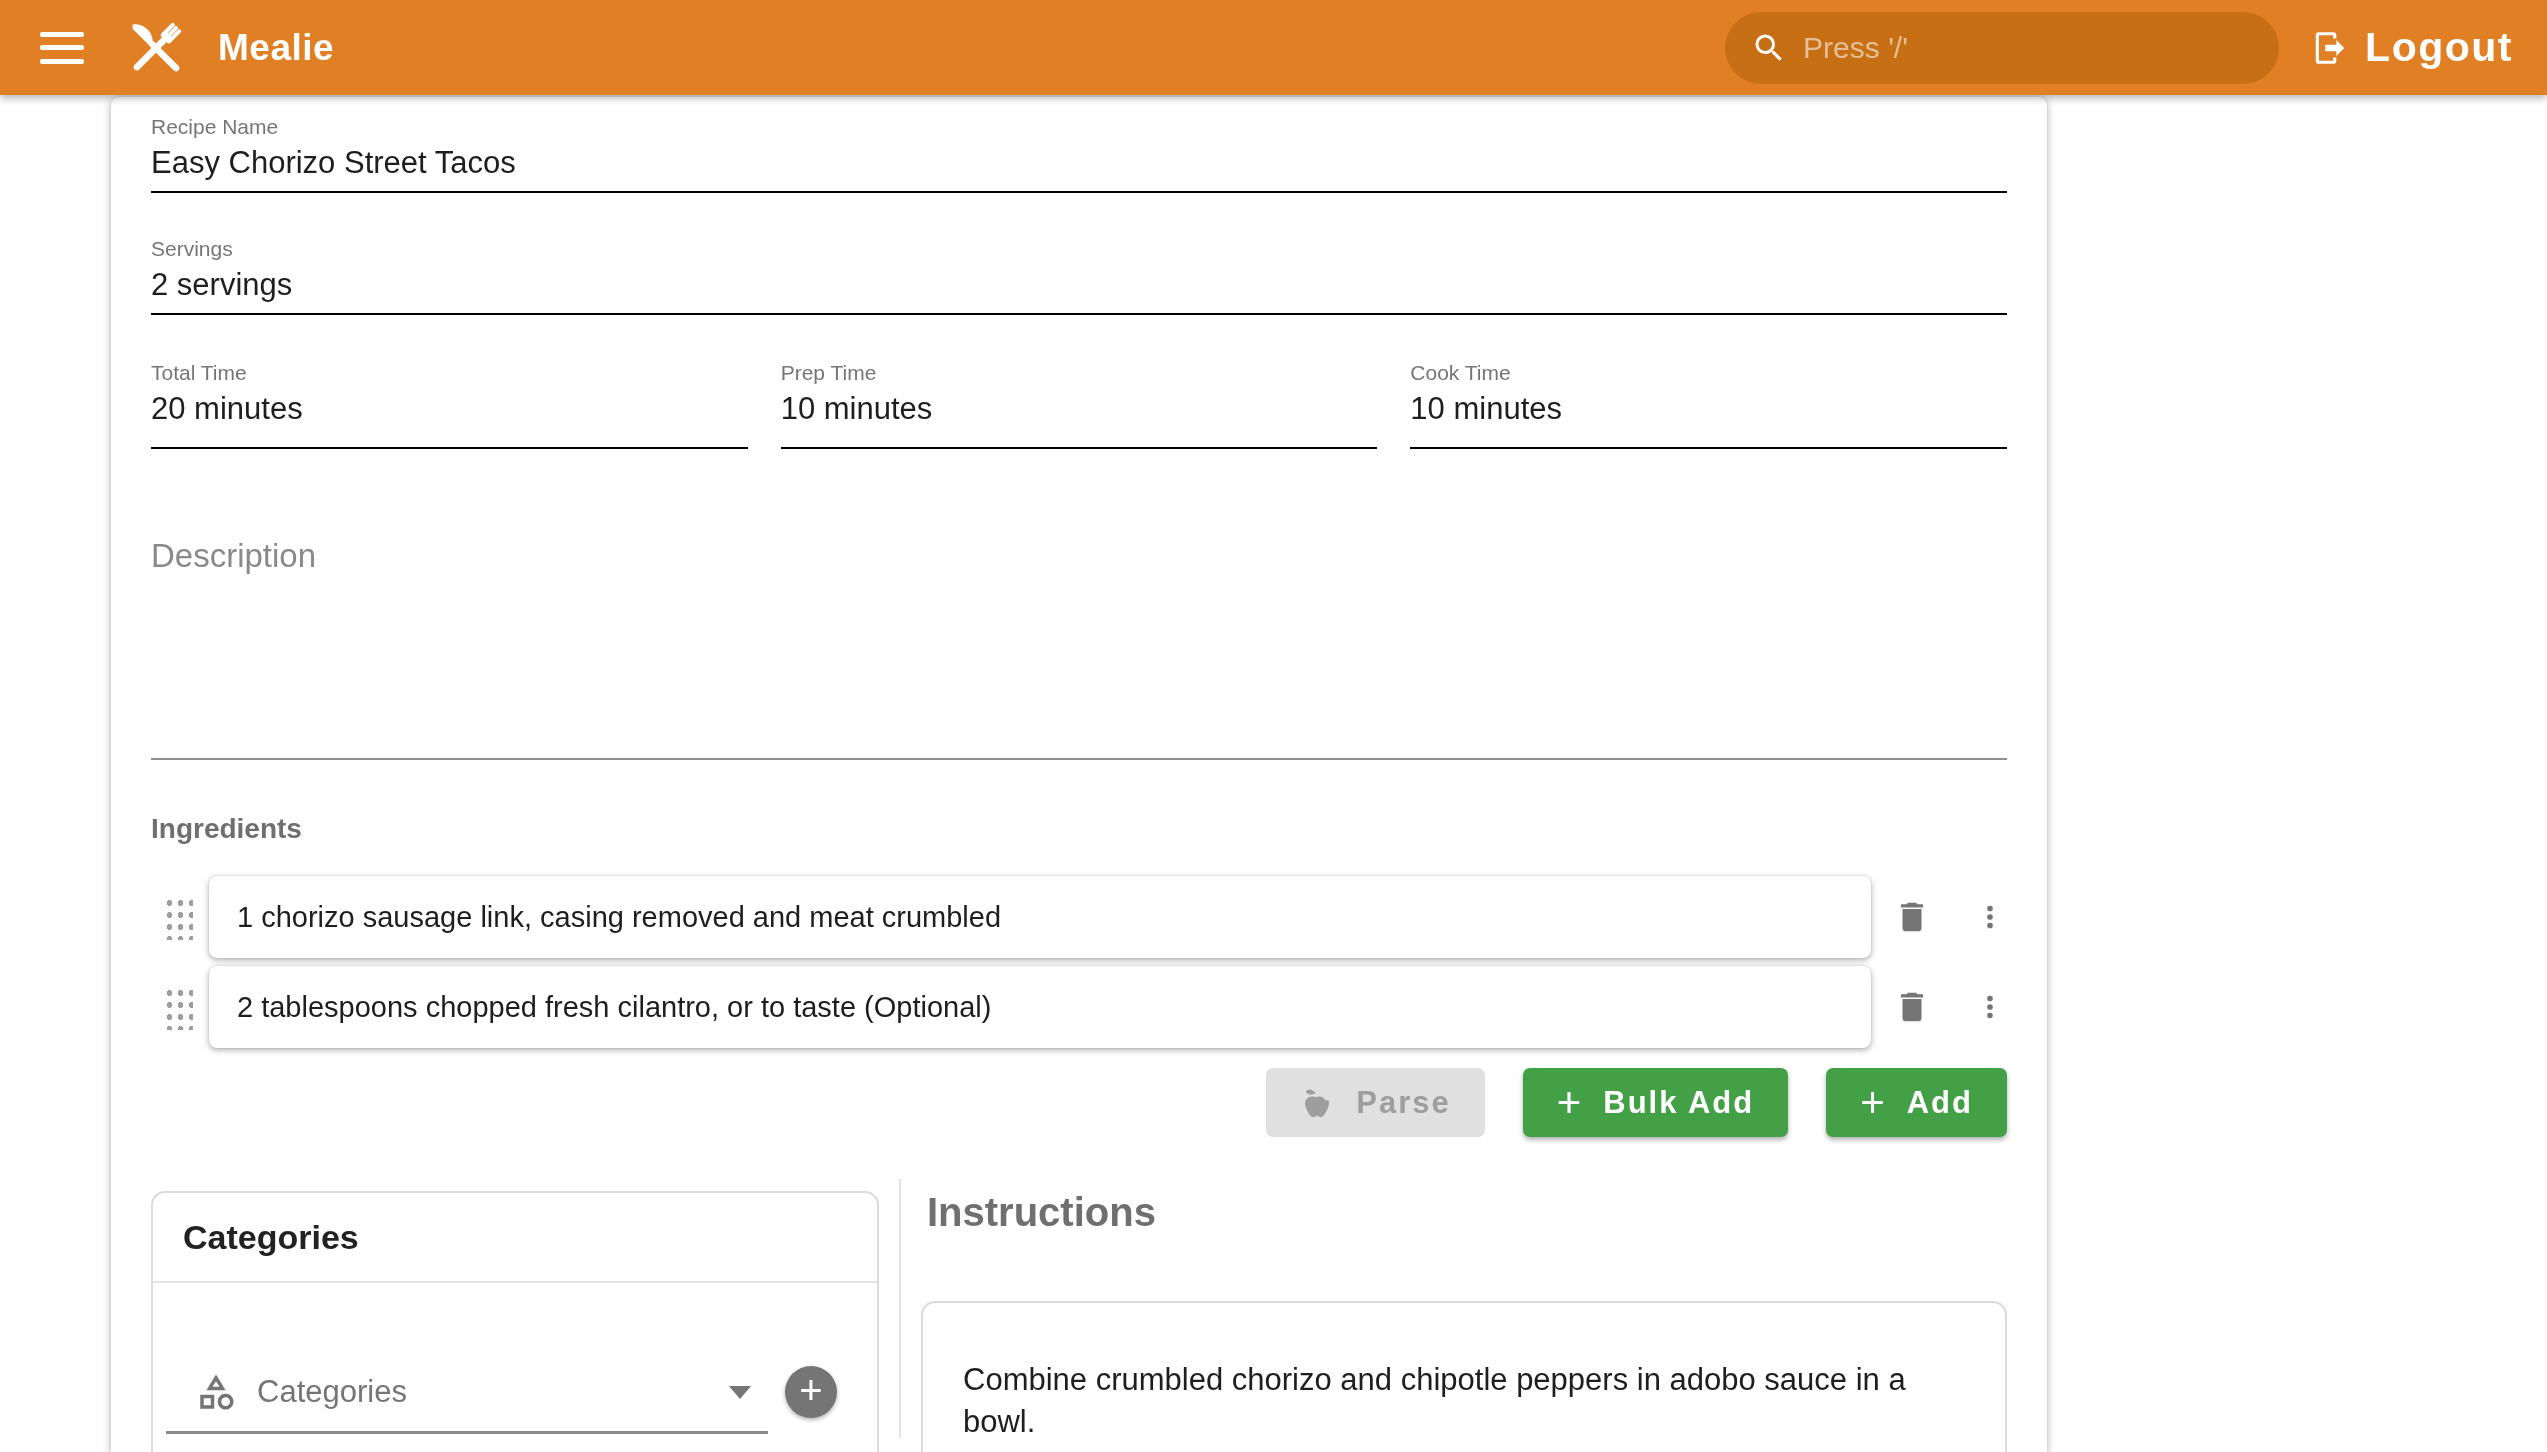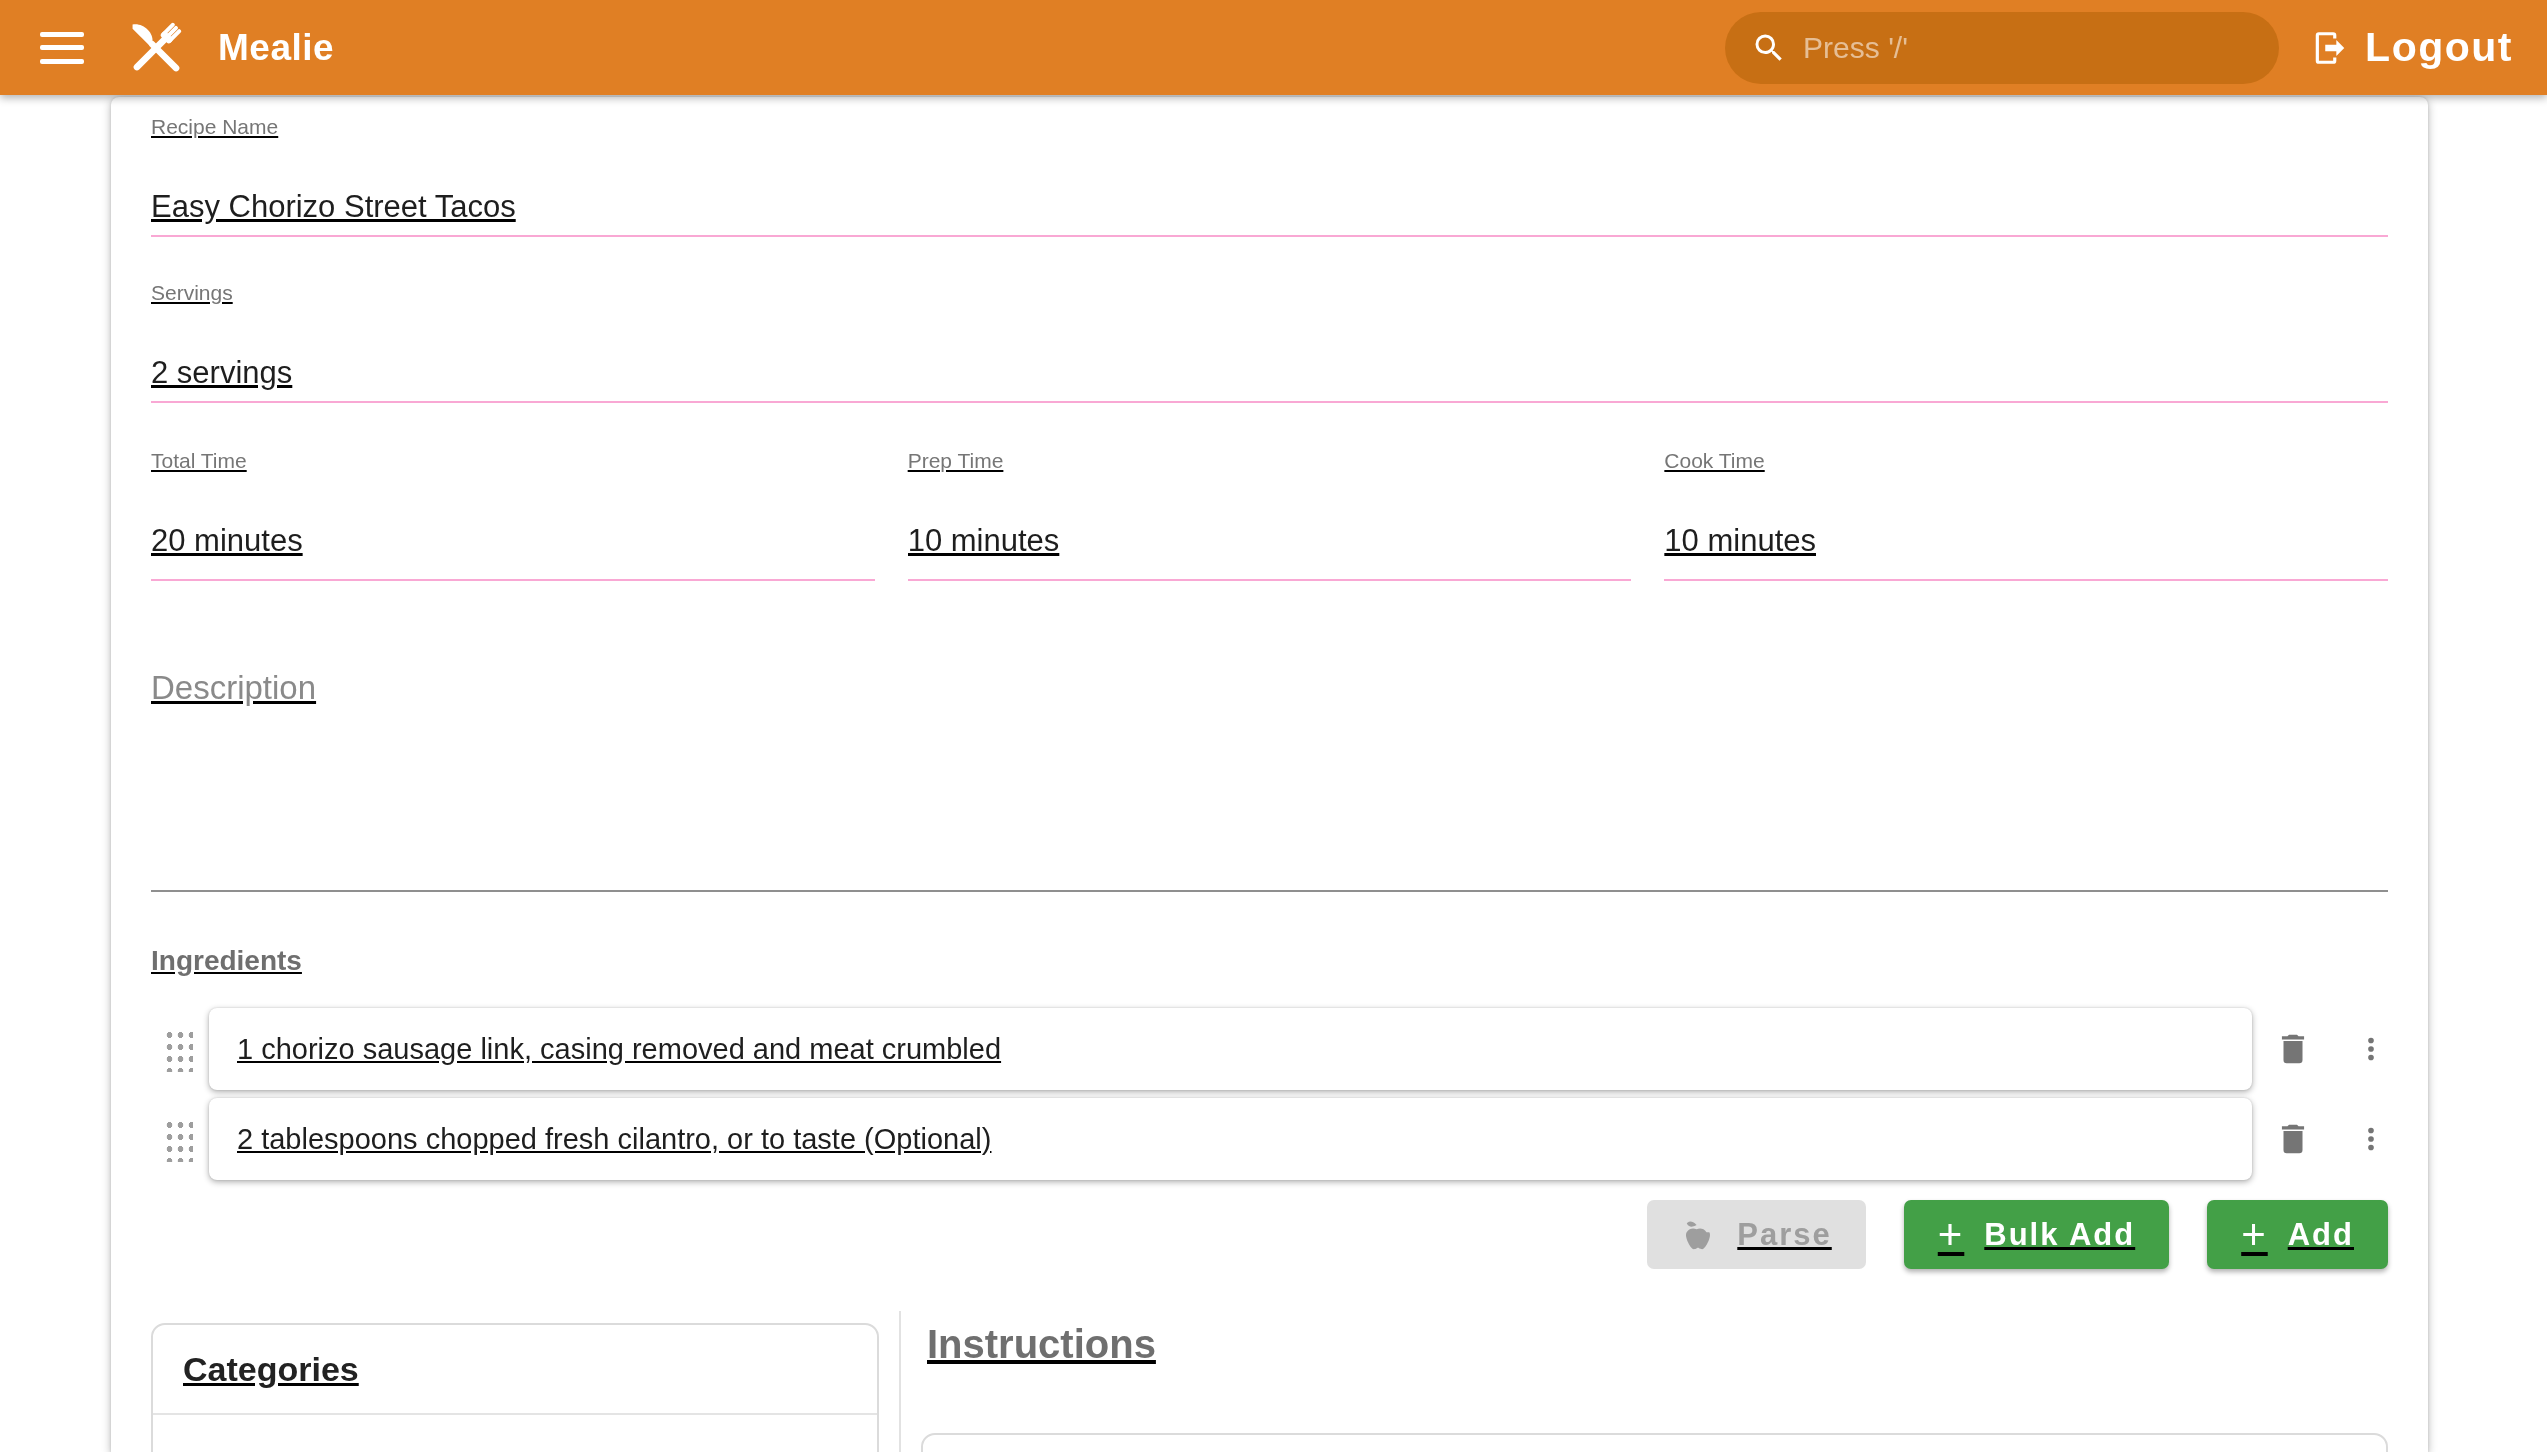--- a/index.html
+++ b/index.html
@@ -19,29 +19,29 @@
   .searchbox { width:554px; height:72px; background:#C76F14; border-radius:36px;
                display:flex; align-items:center; padding:0 26px; }
   .searchbox svg { flex:0 0 auto; }
   .searchbox input { flex:1; background:transparent; border:none; outline:none;
                      font-size:30px; color:#fff; margin-left:16px; font-family:inherit; }
   .searchbox input::placeholder { color:rgba(255,255,255,.55); }
   .logout { display:flex; align-items:center; margin-left:32px; margin-right:34px; cursor:pointer; }
   .logout .lbl { color:#fff; font-size:41px; font-weight:700; letter-spacing:1.5px; margin-left:16px; }
 
   
-  .sheet { position:absolute; left:111px; top:97px; width:2317px; height:1356px;
+  .sheet { position:absolute; left:111px; top:97px; width:1936px; height:1356px;
            background:#fff; border-radius:8px 8px 0 0;
            box-shadow:0 2px 10px rgba(0,0,0,.28), 0 0 3px rgba(0,0,0,.12);
-           padding:10px 40px 0 40px;text-decoration:underline; }
+           padding:10px 40px 0 40px; }
 
   .f-label { font-size:21px; color:#767676; line-height:24px; }
   .f-input { display:block; width:100%; border:none; outline:none; background:transparent;
-             border-bottom:2px solid #f9a8d4; font-size:31px; color:#1e1e1e;
-             padding:6px 0 10px 0; font-family:inherit;margin-top:44px; }
+             border-bottom:2px solid #000000; font-size:31px; color:#1e1e1e;
+             padding:6px 0 10px 0; font-family:inherit; }
   .field-1 { margin-top:8px; }
   .field-2 { margin-top:44px; }
   .times-row { display:flex; gap:33px; margin-top:46px; }
   .times-row .col { flex:1; }
   .times-row .f-input { padding-bottom:20px; }
 
   .desc-area { display:block; width:100%; height:223px; margin-top:88px; resize:none;
                border:none; outline:none; border-bottom:2px solid #8F8F8F;
                font-size:33px; font-family:inherit; color:#1e1e1e; }
   .desc-area::placeholder { color:#8a8a8a; }

